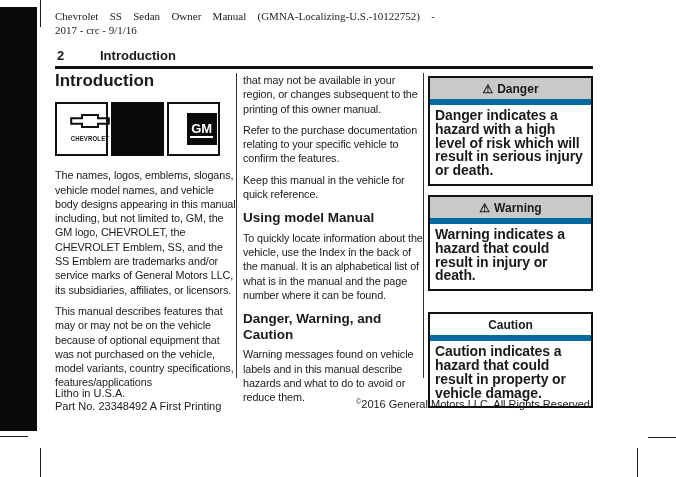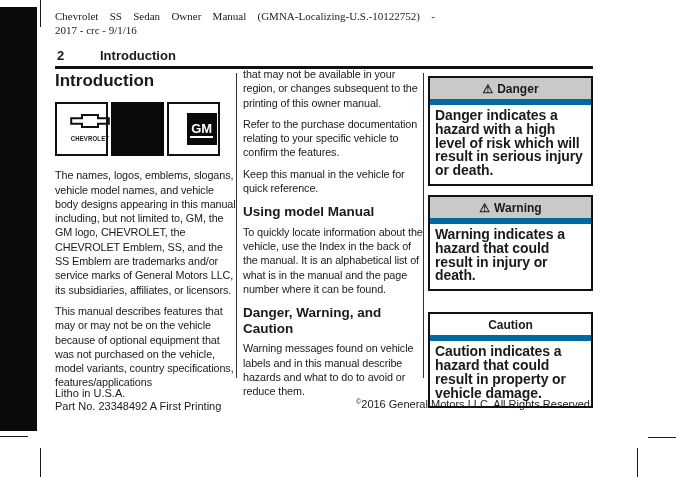--- a/index.html
+++ b/index.html
@@ -20,21 +20,21 @@
   .runhead-num{left:57px;top:48px;font-size:13px;font-weight:bold;}
   .runhead-title{left:100px;top:48px;font-size:13px;font-weight:bold;}
   .runhead-rule{left:55px;top:66px;width:538px;height:2.5px;background:#111;}
 
   .colsep{width:1.2px;background:#333;top:73px;height:305px;}
 
   
   .col{font-size:10.8px;line-height:14.3px;letter-spacing:-0.1px;}
   .col p{margin:0 0 7px 0;}
   .col1{left:55px;top:74px;width:182px;}
-  .col2{left:243px;top:67px;width:182px;}
+  .col2{left:243px;top:73px;width:182px;}
   .col3{left:428px;top:76px;width:165px;}
 
   .intro-h{font-size:17px;font-weight:bold;letter-spacing:0;margin:0 0 14px 0;}
   .h2{font-size:13.5px;font-weight:bold;letter-spacing:0;line-height:15.5px;margin:9px 0 5px 0;}
 
   
   .logo-row{display:flex;gap:3px;margin:0 0 12px 0;}
   .logo-box{width:53px;height:54px;border:2.5px solid #111;box-sizing:border-box;
             display:flex;flex-direction:column;align-items:center;justify-content:center;background:#fff;padding-left:16px;}
   .logo-box.black{background:#0a0a0a;border-color:#0a0a0a;}

